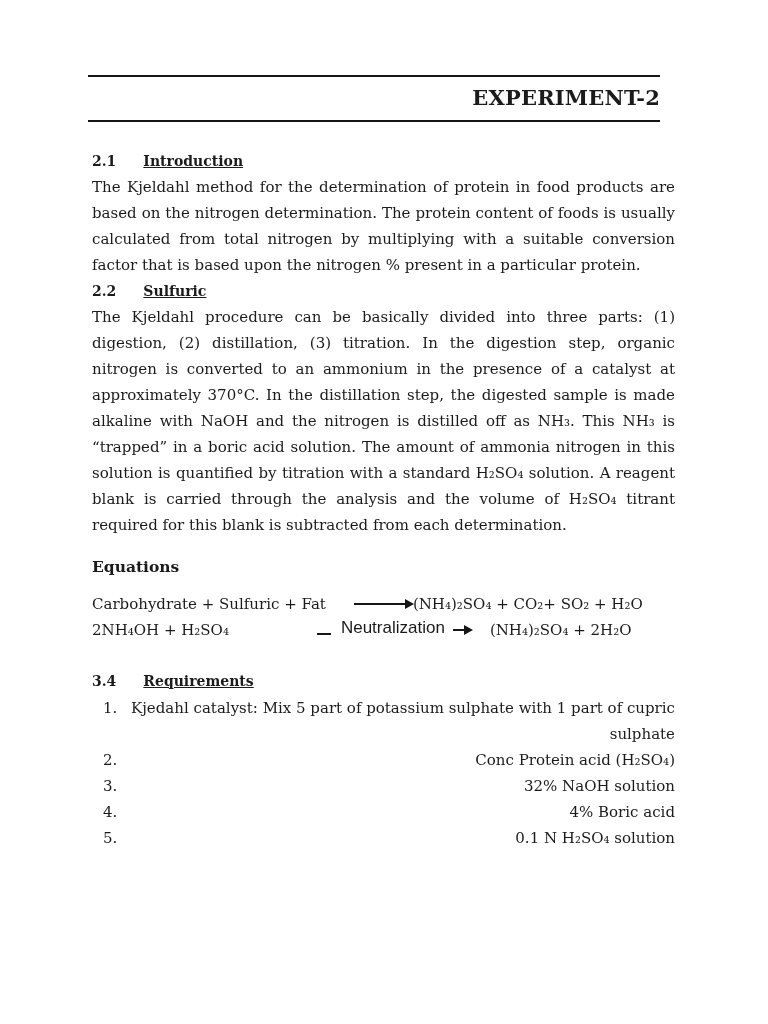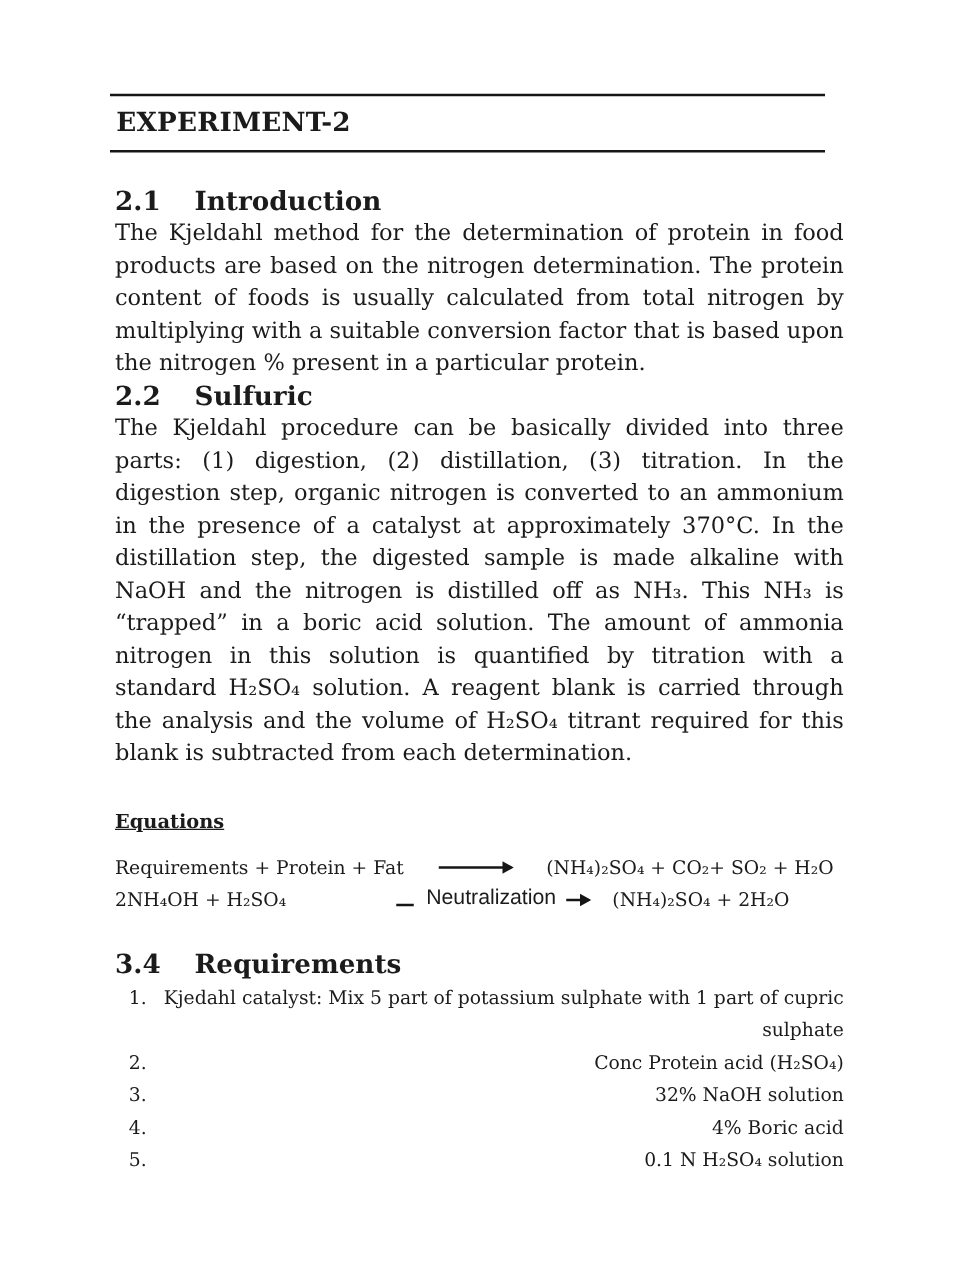--- a/index.html
+++ b/index.html
@@ -20,59 +20,60 @@
     height: 1024px;
     background: #ffffff;
   }
   
   .title-box {
     margin: 75px 0 0 88px;
     width: 567px;
     border-top: 2px solid #161616;
     border-bottom: 2px solid #161616;
     padding: 10px 0 11px 5px;
+    text-align: right;
   }
   .doc-title {
     font-size: 21px;
     font-weight: 700;
     letter-spacing: 0.2px;
     line-height: 22px;
   }
   
   .content {
     margin-left: 92px;
     width: 583px;
   }
   .subtitle {
     margin-top: 25px;
     font-size: 15px;
     line-height: 26px;
   }
   .sec-heading {
     margin-top: 26px;
-    font-size: 21px;
+    font-size: 14px;
     font-weight: 700;
     line-height: 26px;
+    text-decoration: underline;
   }
   .sec-heading .sec-num {
     display: inline-block;
     margin-right: 27px;
   }
   .para {
-    font-size: 18px;
+    font-size: 15px;
     line-height: 26px;
     text-align: justify;
   }
   
   .eq-heading {
-    margin-top: 28px;
+    margin-top: 16px;
     font-size: 15.5px;
     font-weight: 700;
     line-height: 26px;
-    text-decoration: underline;
   }
   .equations {
     margin-top: 11px;
   }
   .eq-row {
     display: flex;
     align-items: center;
     height: 26px;
     font-size: 15px;
     white-space: nowrap;
@@ -89,21 +90,21 @@
     right: -2px;
     top: -4.5px;
     width: 0; height: 0;
     border-left: 9px solid #161616;
     border-top: 5px solid transparent;
     border-bottom: 5px solid transparent;
   }
   .arrow-1 { width: 58px; margin-left: 28px; }
   .arrow-2 { width: 148px; margin-left: 48px; }
   .arrow-3 { width: 18px; margin-left: 8px; }
-  .eq-right-1 { margin-left: 28px; text-align: right; }
+  .eq-right-1 { margin-left: 1px; text-align: right; }
   .eq-right-2 { margin-left: 14px; }
   .eq-right-3 { margin-left: 19px; }
   .eq-dash {
     display: inline-block;
     width: 14px;
     height: 2px;
     background: #161616;
     margin-left: 88px;
     align-self: center;
     position: relative;
@@ -155,21 +156,21 @@
 
     <div class="sec-heading" style="margin-top:0;">
       <span class="sec-num">2.2</span><span>Sulfuric</span>
     </div>
     <div class="para">The Kjeldahl procedure can be basically divided into three parts: (1) digestion, (2) distillation, (3) titration. In the digestion step, organic nitrogen is converted to an ammonium in the presence of a catalyst at approximately 370°C. In the distillation step, the digested sample is made alkaline with NaOH and the nitrogen is distilled off as NH₃. This NH₃ is “trapped” in a boric acid solution. The amount of ammonia nitrogen in this solution is quantified by titration with a standard H₂SO₄ solution. A reagent blank is carried through the analysis and the volume of H₂SO₄ titrant required for this blank is subtracted from each determination.</div>
 
     <div class="eq-heading">Equations</div>
 
     <div class="equations">
       <div class="eq-row">
-        <span>Requirements + Protein + Fat</span>
+        <span>Carbohydrate + Sulfuric + Fat</span>
         <span class="rxn-arrow arrow-1"></span>
         <span class="eq-right-1">(NH₄)₂SO₄ + CO₂+ SO₂ + H₂O</span>
       </div>
       <div class="eq-row">
         <span>2NH₄OH + H₂SO₄</span>
         <span class="eq-dash"></span>
         <span class="eq-label">Neutralization</span>
         <span class="rxn-arrow arrow-3"></span>
         <span class="eq-right-3">(NH₄)₂SO₄ + 2H₂O</span>
       </div>

